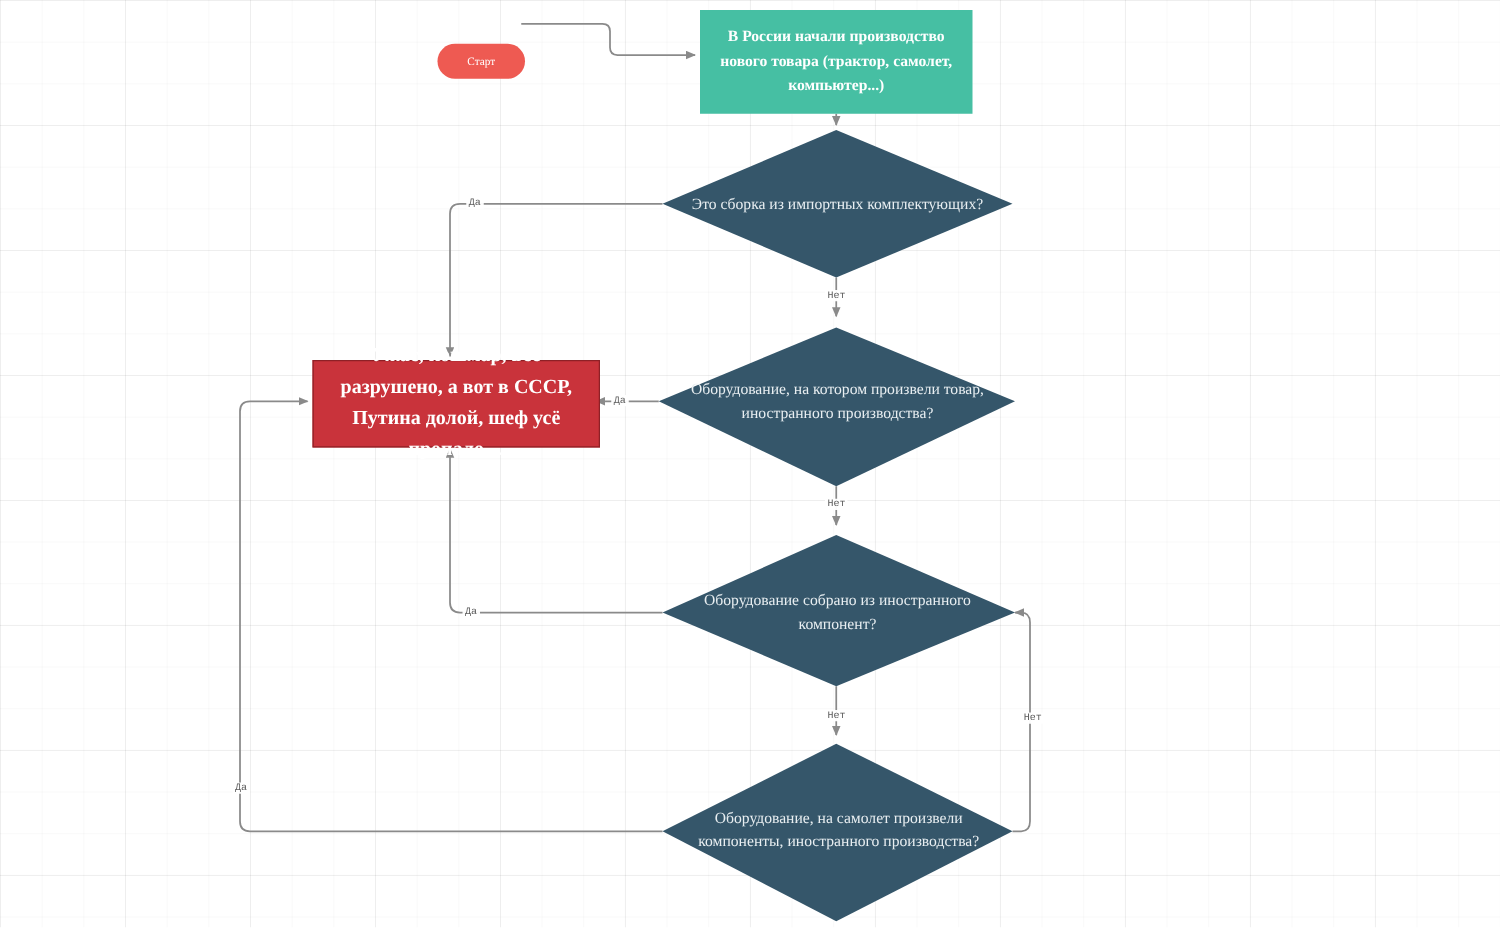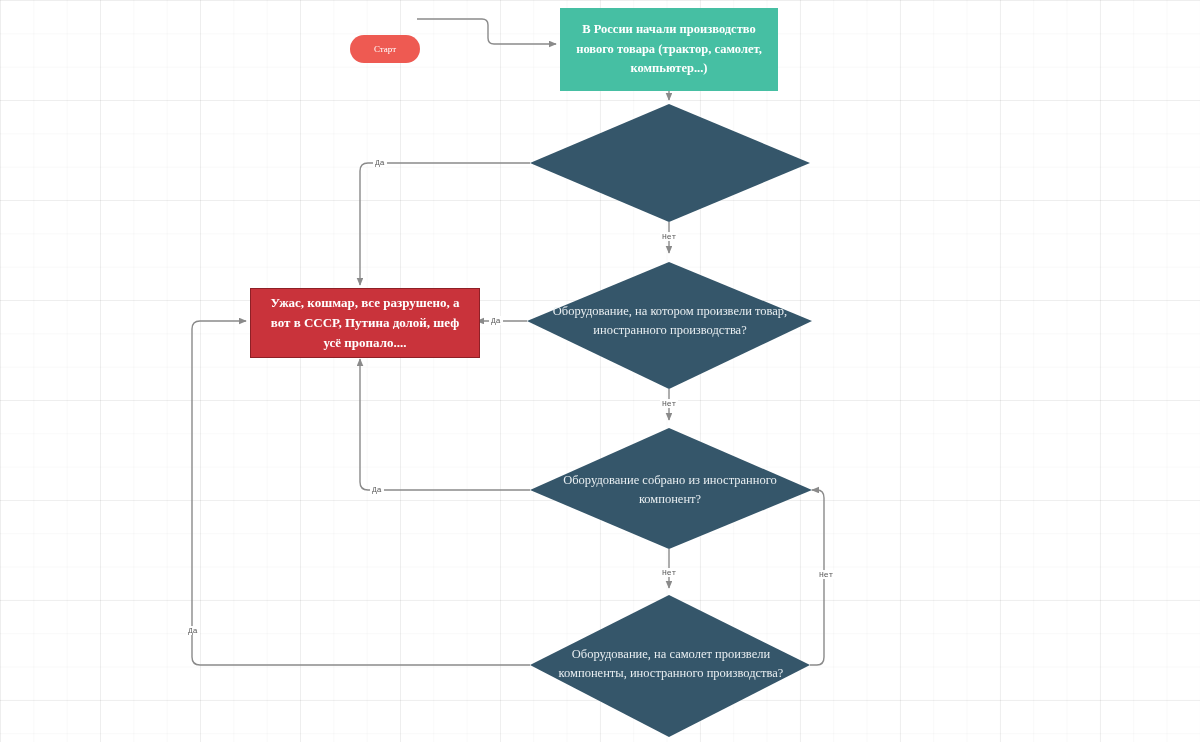--- a/index.html
+++ b/index.html
@@ -50,21 +50,21 @@
     font-weight: bold;
     font-size: 12.5px;
     line-height: 1.55;
     padding: 4px 8px;
   }
   .node-alert {
     background: #C9333B;
     border: 1.5px solid #8E2026;
     color: #ffffff;
     font-weight: bold;
-    font-size: 13px;
+    font-size: 16px;
     line-height: 1.55;
     padding: 4px 10px;
   }
   .diamond-label {
     position: absolute;
     color: #E8EEF1;
     font-size: 12.5px;
     line-height: 1.5;
     text-align: center;
     display: flex;
@@ -127,20 +127,23 @@
   </svg>
 
   <div class="node node-start" style="left:350px; top:0; width:70px; height:28px;margin-top:35px;">
     <span>Старт</span>
   </div>
 
   <div class="node node-process" style="left:560px; top:8px; width:218px; height:83px;">
     <span>В России начали производство нового товара (трактор, самолет, компьютер...)</span>
   </div>
 
+  <div class="diamond-label" style="left:540px; top:144px; width:260px; height:38px;">
+    <span>Это сборка из импортных комплектующих?</span>
+  </div>
 
   <div class="diamond-label" style="left:534px; top:300px; width:272px; height:42px;">
     <span>Оборудование, на котором произвели товар, иностранного производства?</span>
   </div>
 
   <div class="diamond-label" style="left:550px; top:469px; width:240px; height:42px;">
     <span>Оборудование собрано из иностранного компонент?</span>
   </div>
 
   <div class="diamond-label" style="left:540px; top:642px; width:262px; height:44px;">

